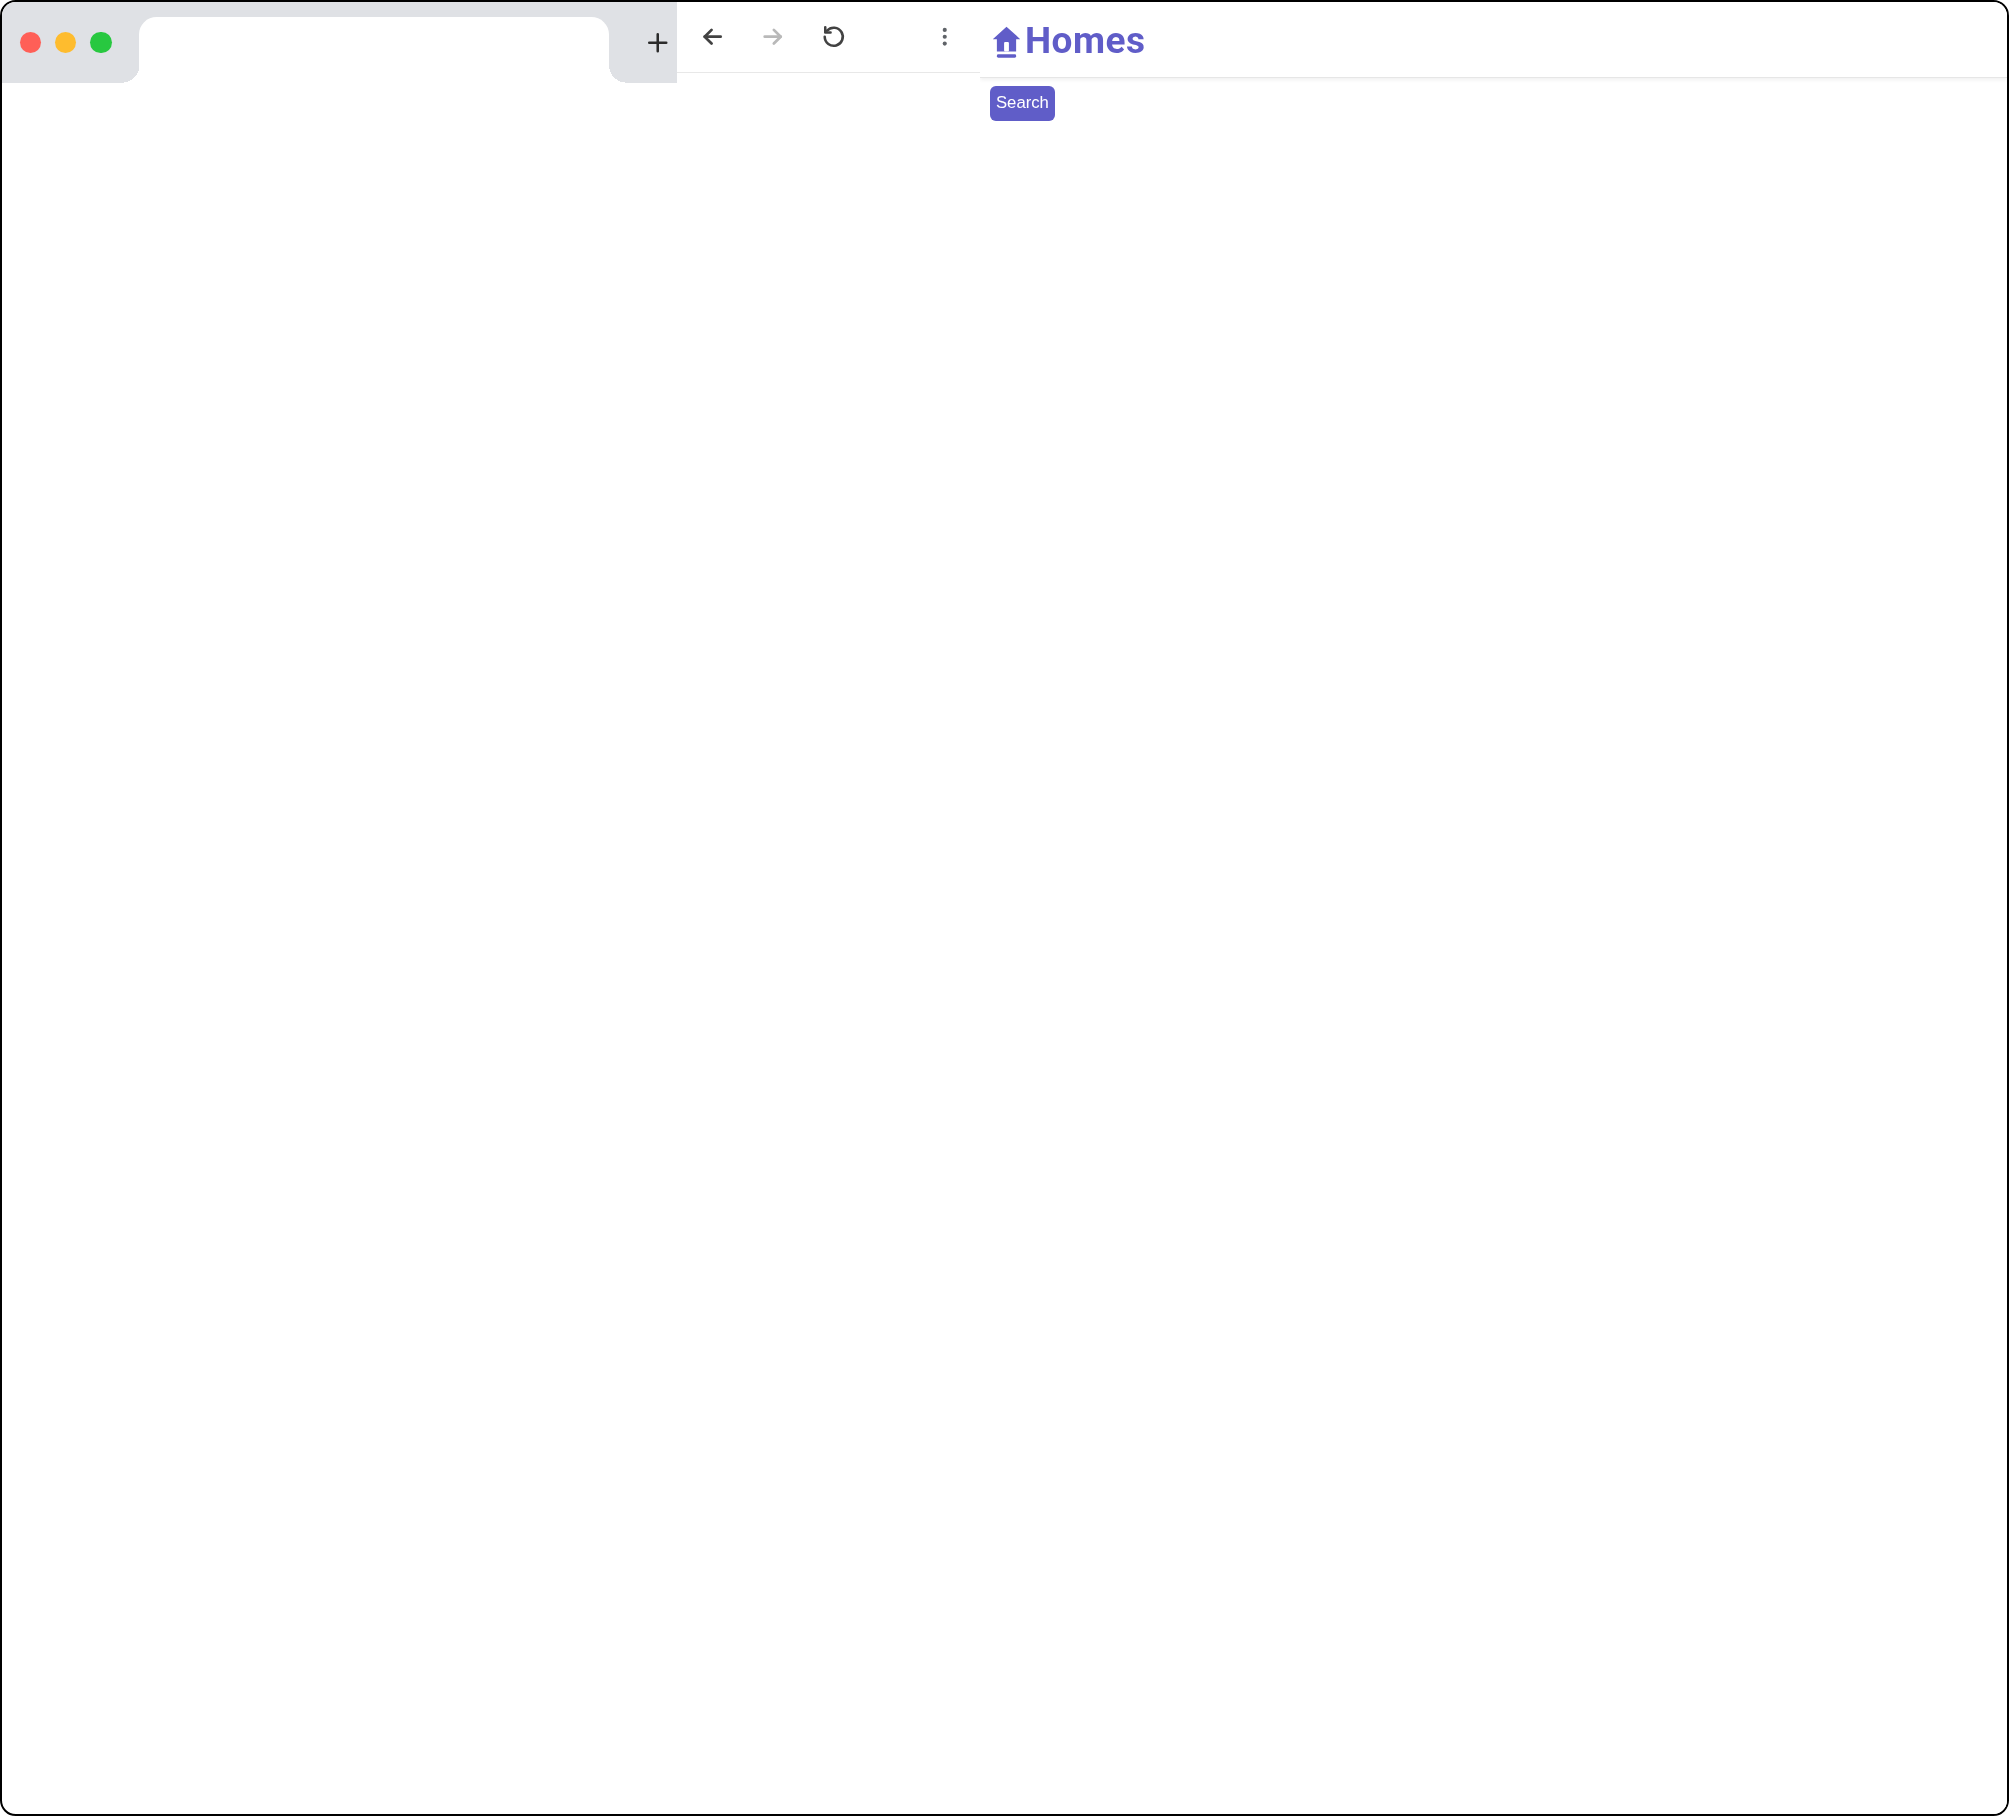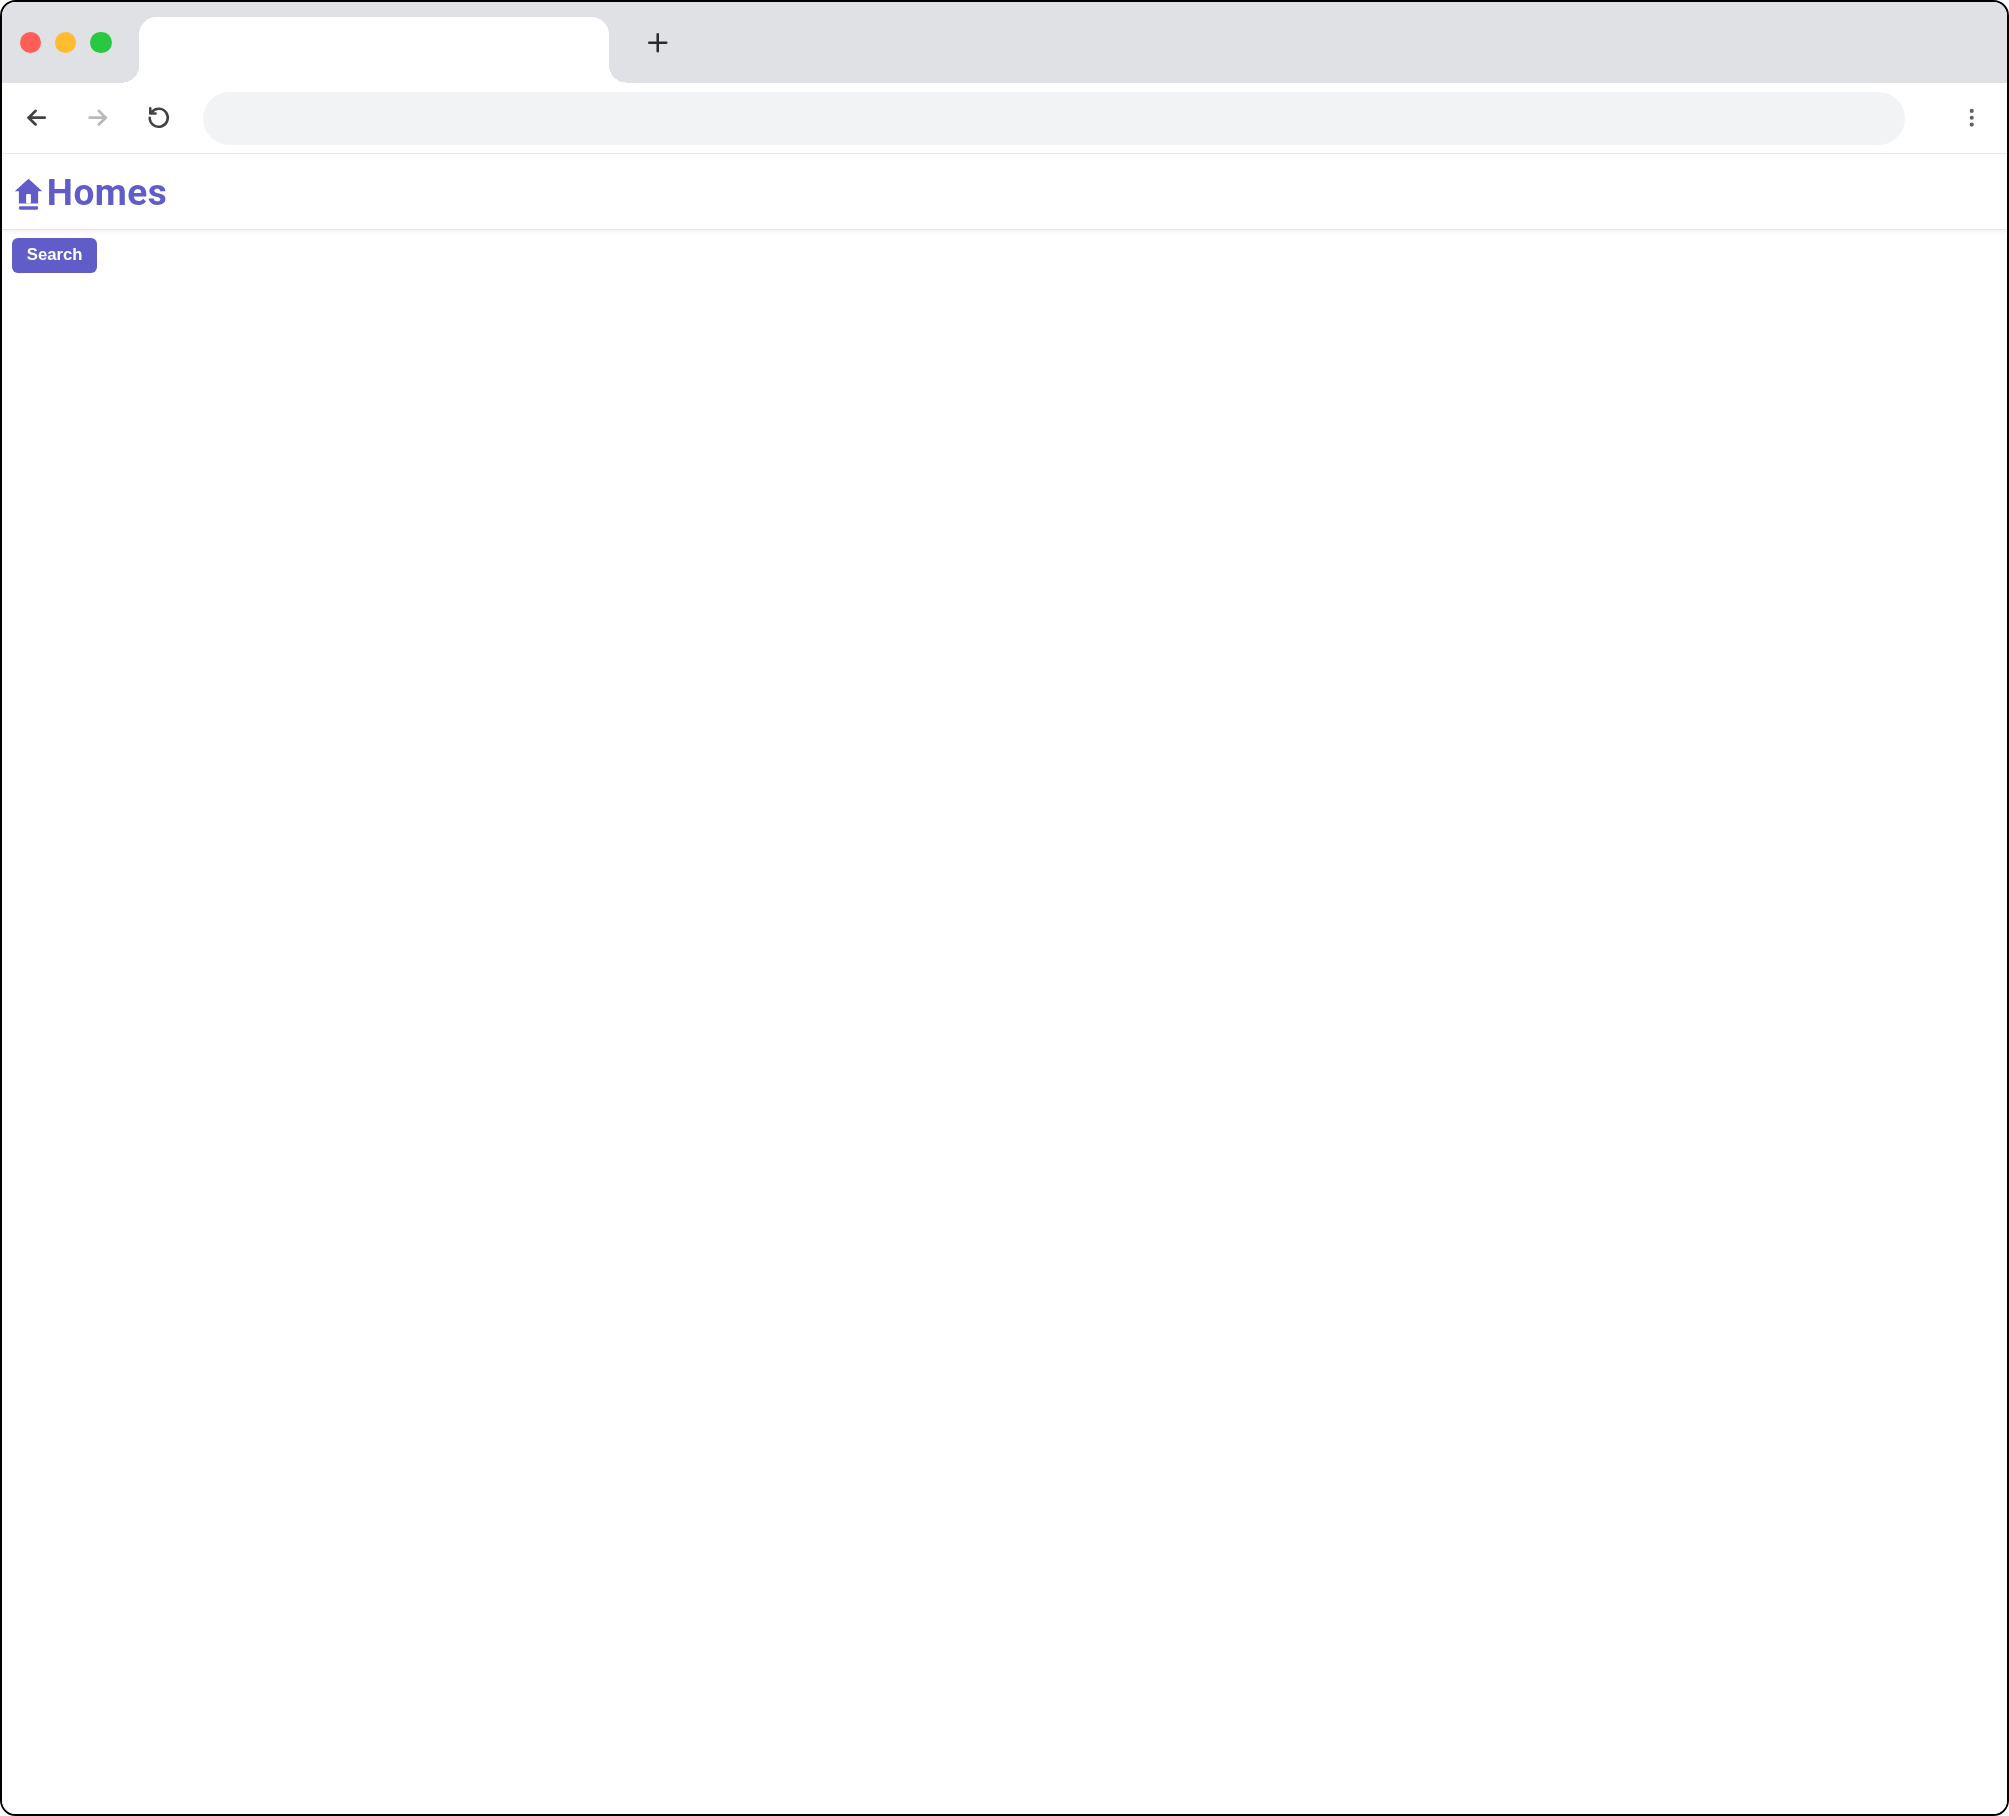--- a/index.html
+++ b/index.html
@@ -10,21 +10,21 @@
       height: 1816px;
       overflow: hidden;
     }
     .window {
       width: 100%;
       height: 100%;
       border: 2px solid #000;
       border-radius: 15.7px;
       overflow: hidden;
       display: flex;
-      flex-direction: column;
+      flex-direction: row;
       background: #fff;
     }
 
     
     .tab-strip {
       height: 81px;
       background: #dfe1e5;
       display: flex;
       align-items: center;
       padding-left: 17.6px;
@@ -163,25 +163,25 @@
       border-radius: 3.9px;
       padding: 0 9.8px;
       font-size: 16.7px;
       color: #333;
       outline: none;
       background: #fff;
     }
     .city-input::placeholder { color: #9e9e9e; }
     .search-btn {
       height: 35px;
-      padding: 0 15px;
+      padding: 0 6px;
       background: #605dc8;
       color: #fff;
       font-size: 16.7px;
-      font-weight: 700;
+      font-weight: 400;
       border: none;
       border-radius: 5.9px;
       cursor: pointer;
     }
   </style>
 </head>
 <body>
 
 <div class="window">
 

